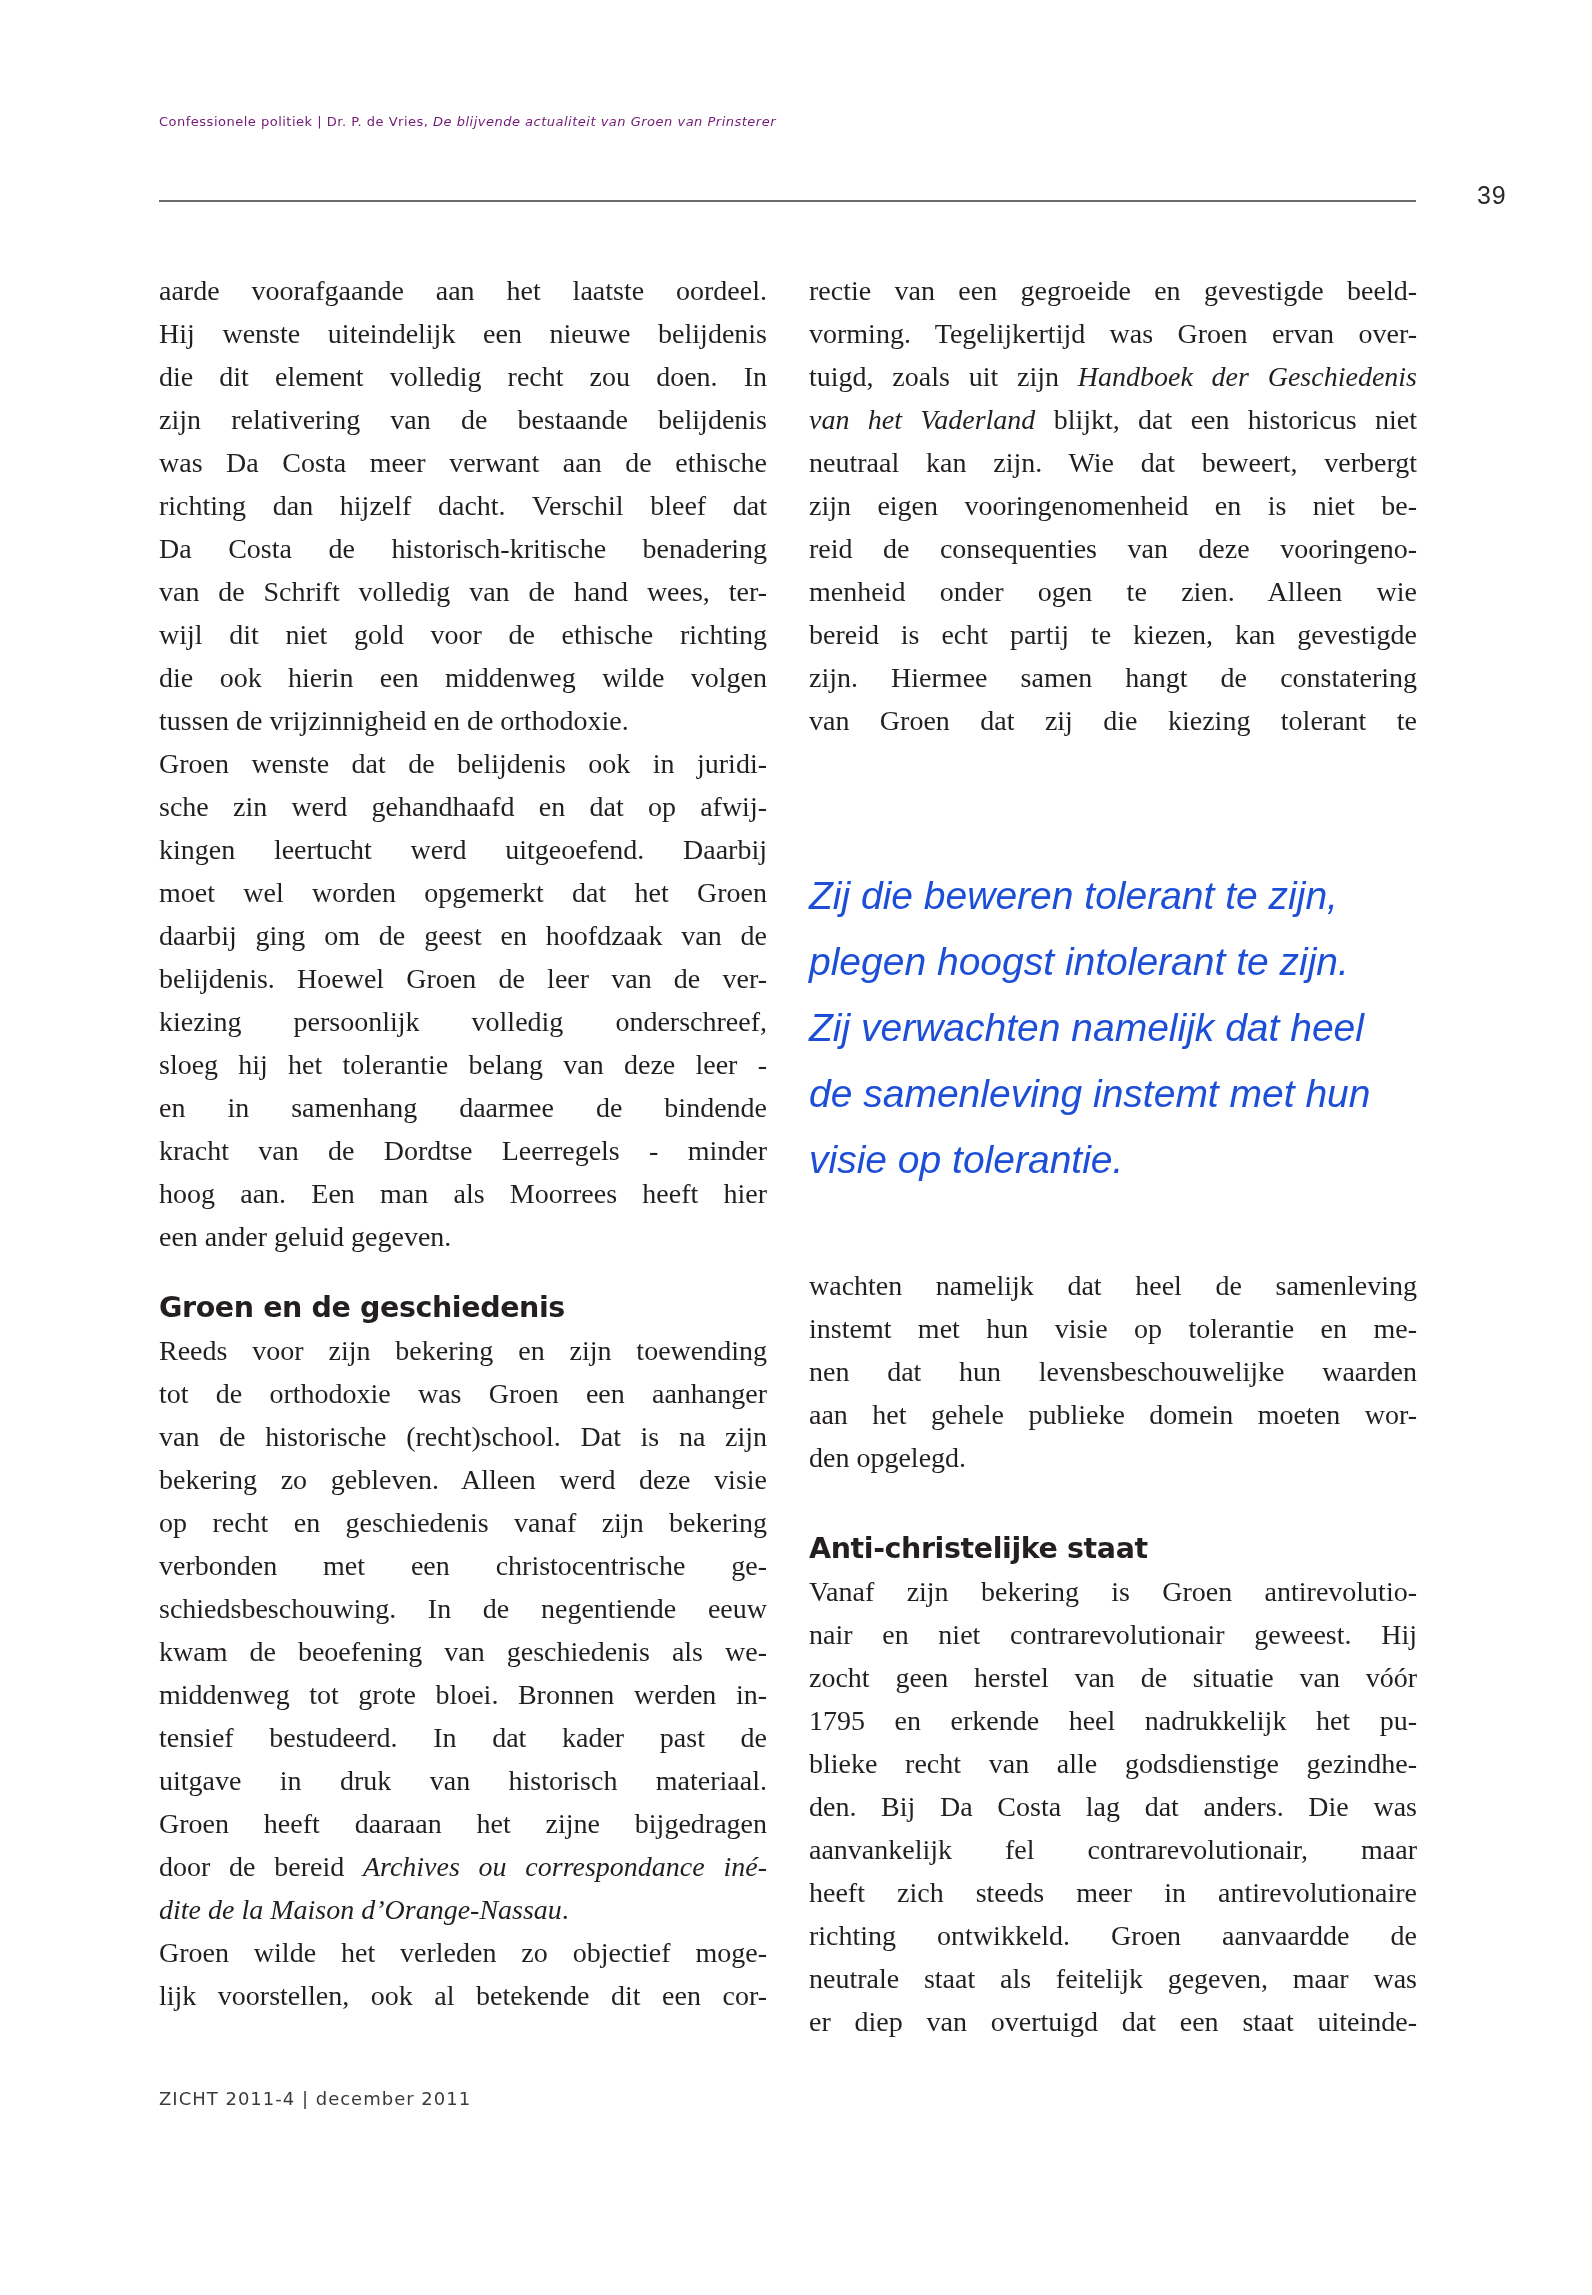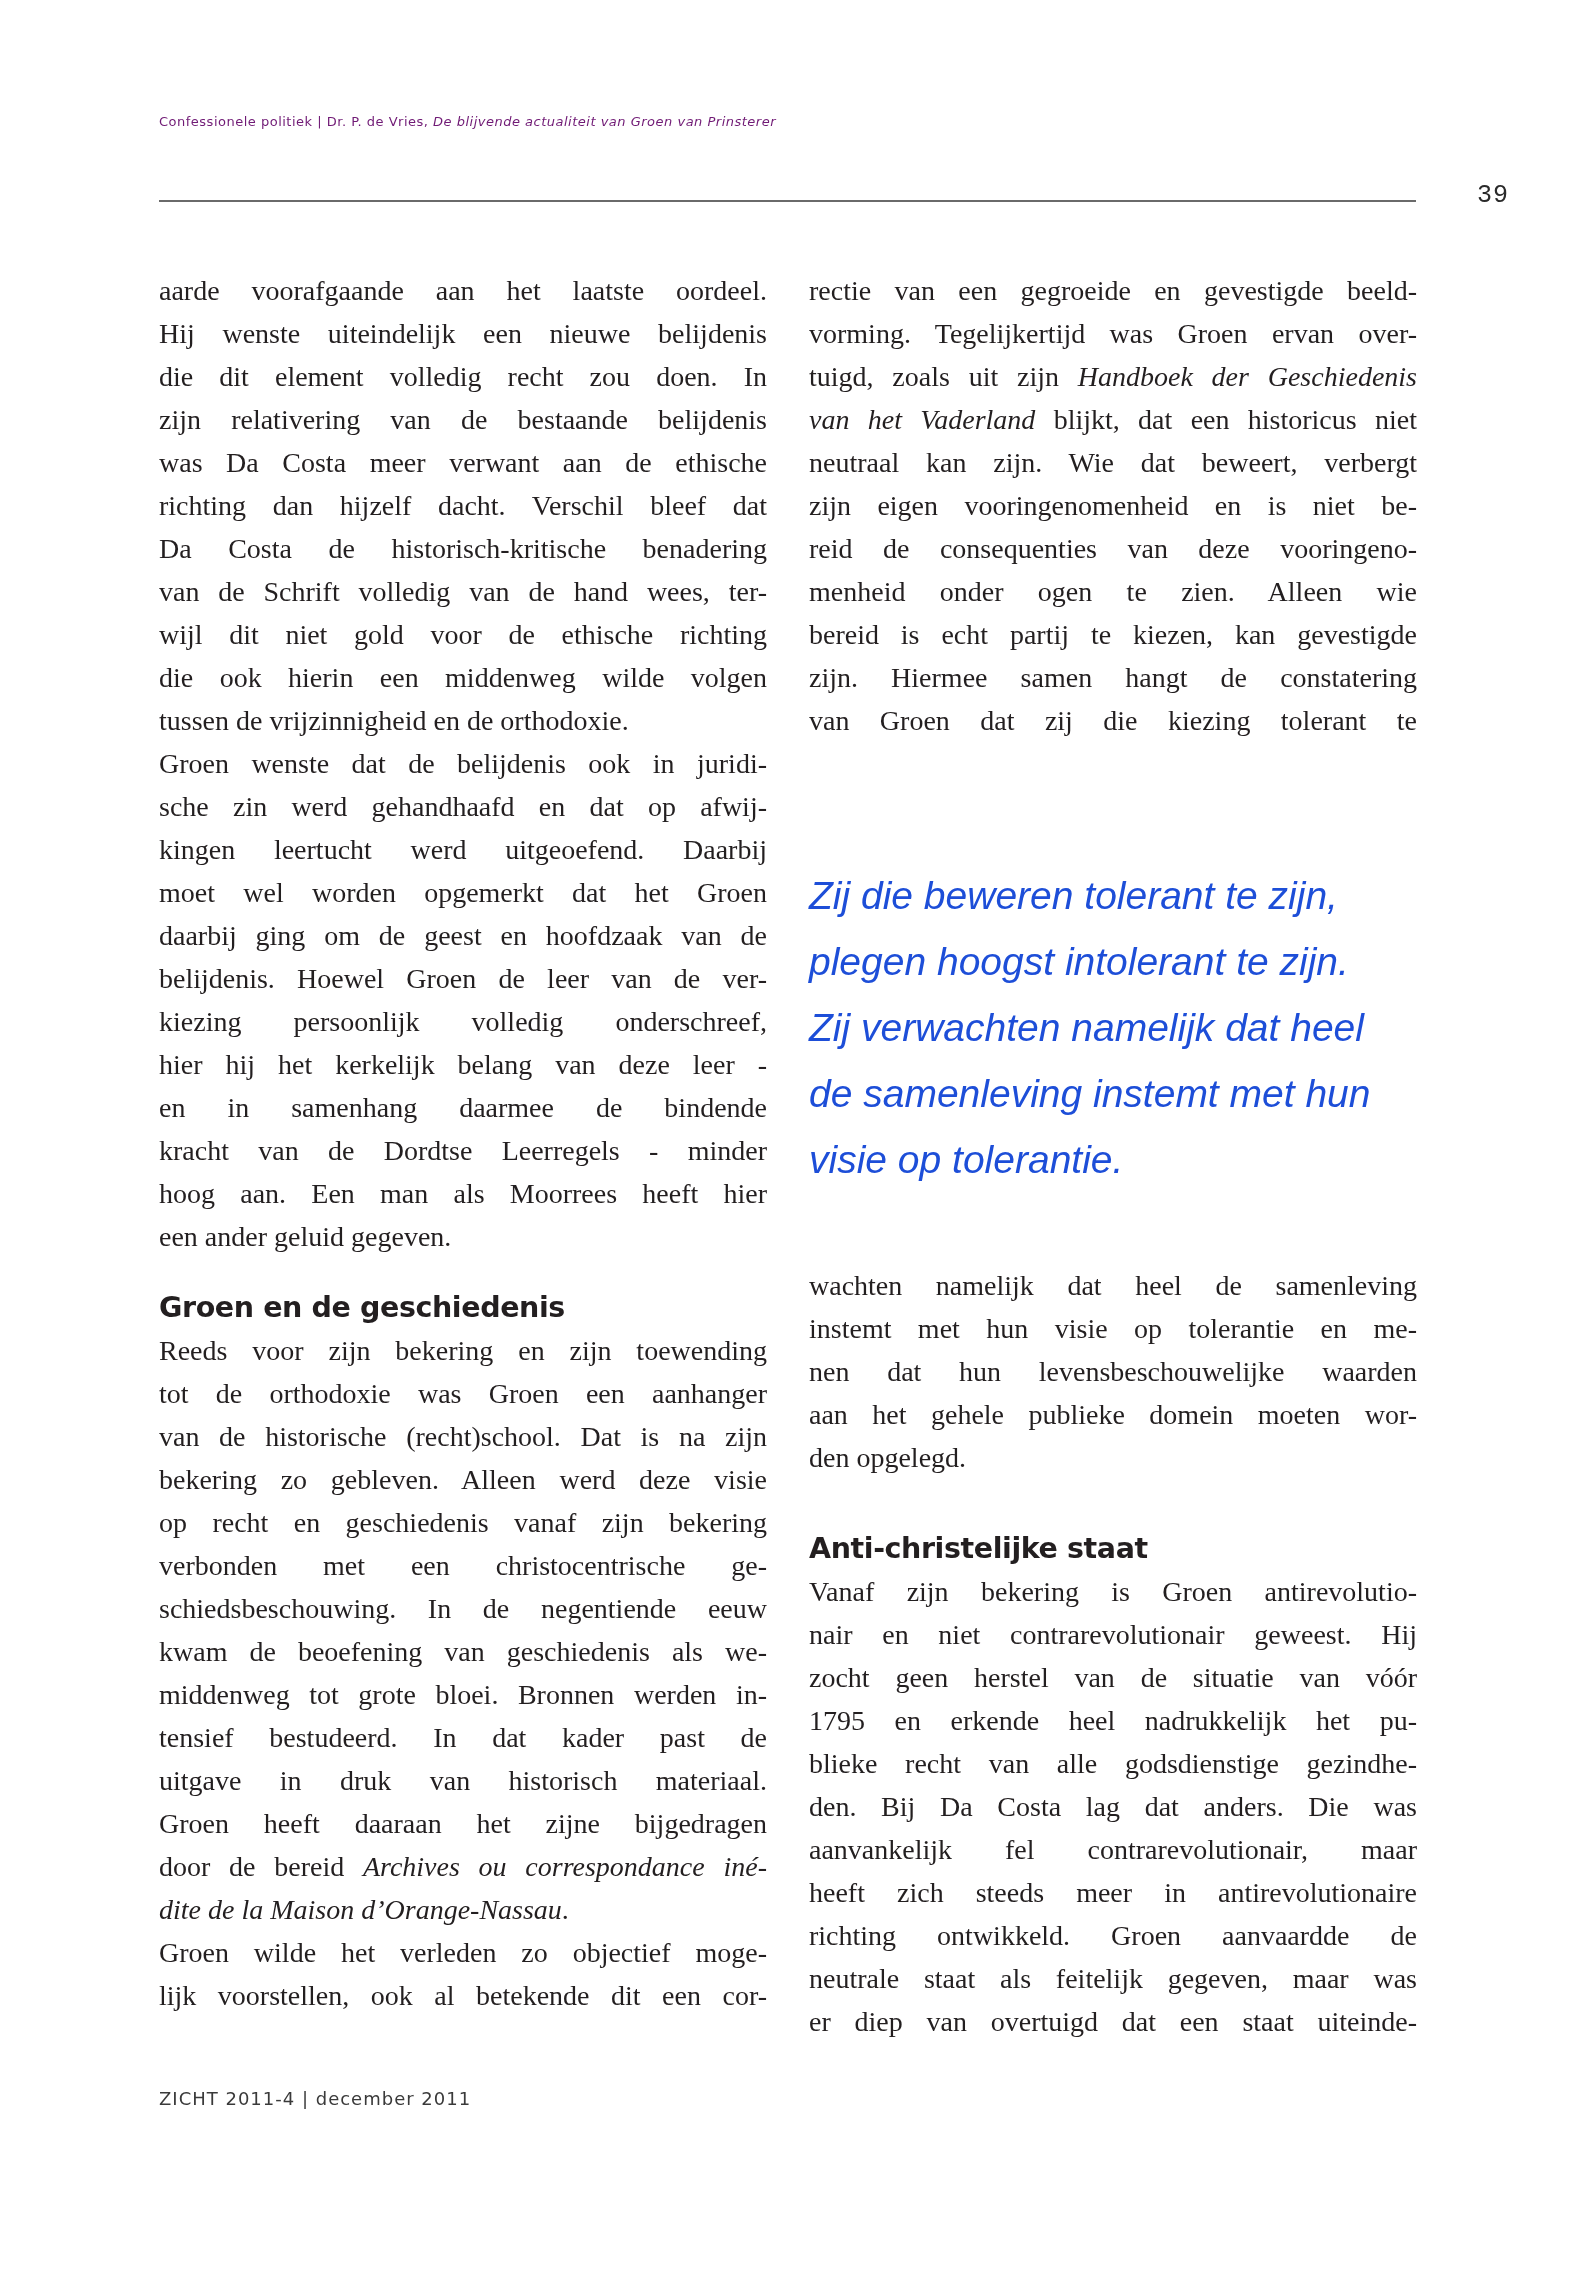--- a/index.html
+++ b/index.html
@@ -30,21 +30,21 @@
       left: 159px;
       top: 200px;
       width: 1257px;
       height: 1.7px;
       background: #6a6a6a;
     }
     .page-number {
       position: absolute;
       left: 1477px;
       top: 181px;
-      font-family: Liberation Mono, monospace;
+      font-family: Liberation Sans, sans-serif;
       font-size: 25px;
       letter-spacing: 0.9px;
       color: #2a2a2a;
     }
     .column {
       position: absolute;
       width: 608px;
       font-family: "Liberation Serif", "DejaVu Serif", serif;
       font-size: 28px;
       line-height: 43px;
@@ -117,21 +117,21 @@
     <span class="col-line last">tussen de vrijzinnigheid en de orthodoxie.</span>
   </div>
   <div>
     <span class="col-line">Groen wenste dat de belijdenis ook in juridi-</span>
     <span class="col-line">sche zin werd gehandhaafd en dat op afwij-</span>
     <span class="col-line">kingen leertucht werd uitgeoefend. Daarbij</span>
     <span class="col-line">moet wel worden opgemerkt dat het Groen</span>
     <span class="col-line">daarbij ging om de geest en hoofdzaak van de</span>
     <span class="col-line">belijdenis. Hoewel Groen de leer van de ver-</span>
     <span class="col-line">kiezing persoonlijk volledig onderschreef,</span>
-    <span class="col-line">hier hij het kerkelijk belang van deze leer -</span>
+    <span class="col-line">sloeg hij het tolerantie belang van deze leer -</span>
     <span class="col-line">en in samenhang daarmee de bindende</span>
     <span class="col-line">kracht van de Dordtse Leerregels - minder</span>
     <span class="col-line">hoog aan. Een man als Moorrees heeft hier</span>
     <span class="col-line last">een ander geluid gegeven.</span>
   </div>
   <div class="heading-gap"></div>
   <span class="section-heading">Groen en de geschiedenis</span>
   <div>
     <span class="col-line">Reeds voor zijn bekering en zijn toewending</span>
     <span class="col-line">tot de orthodoxie was Groen een aanhanger</span>

